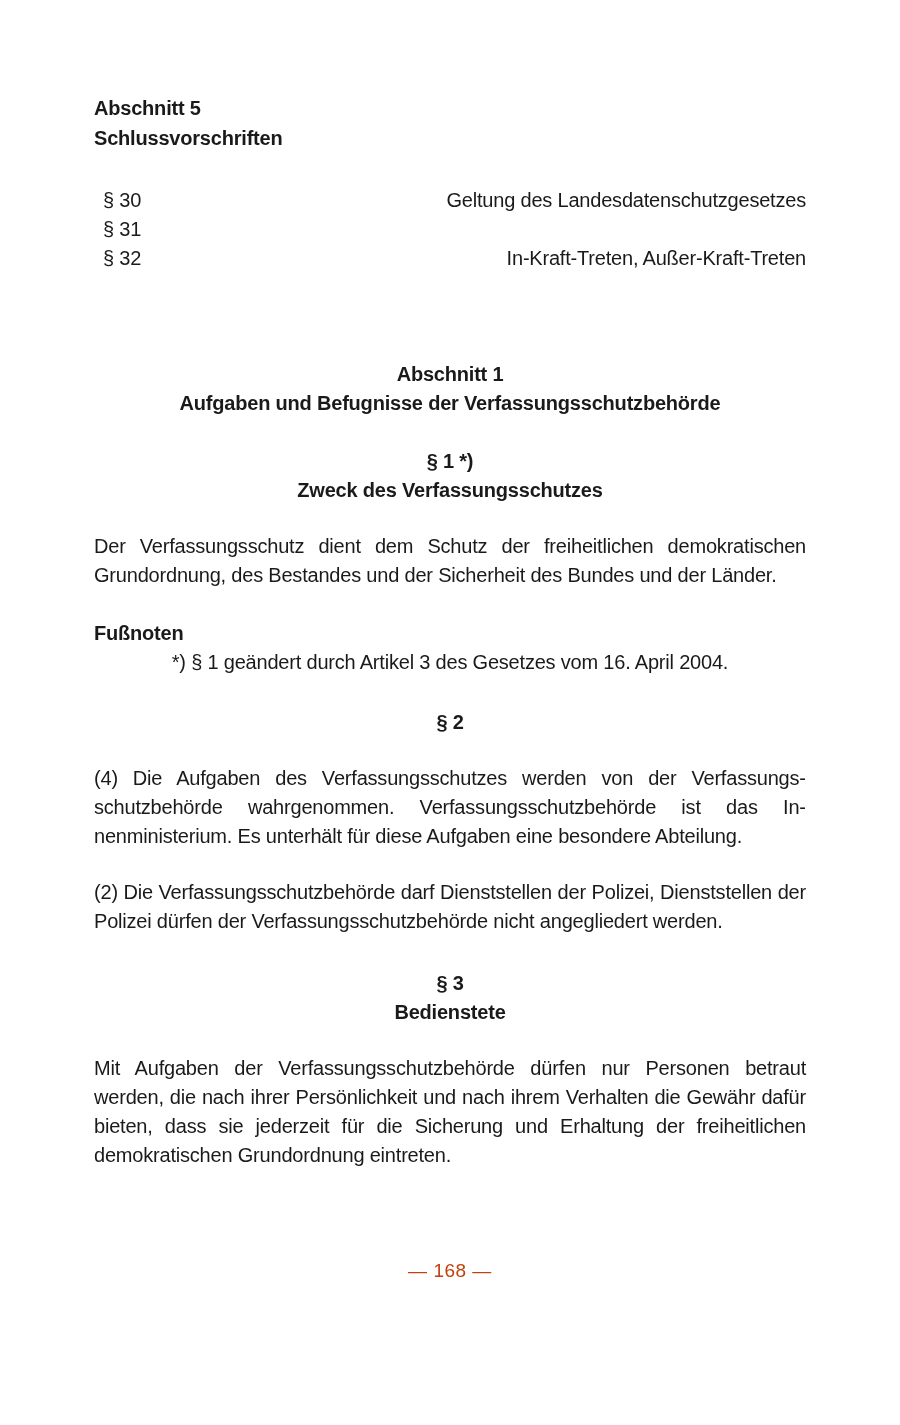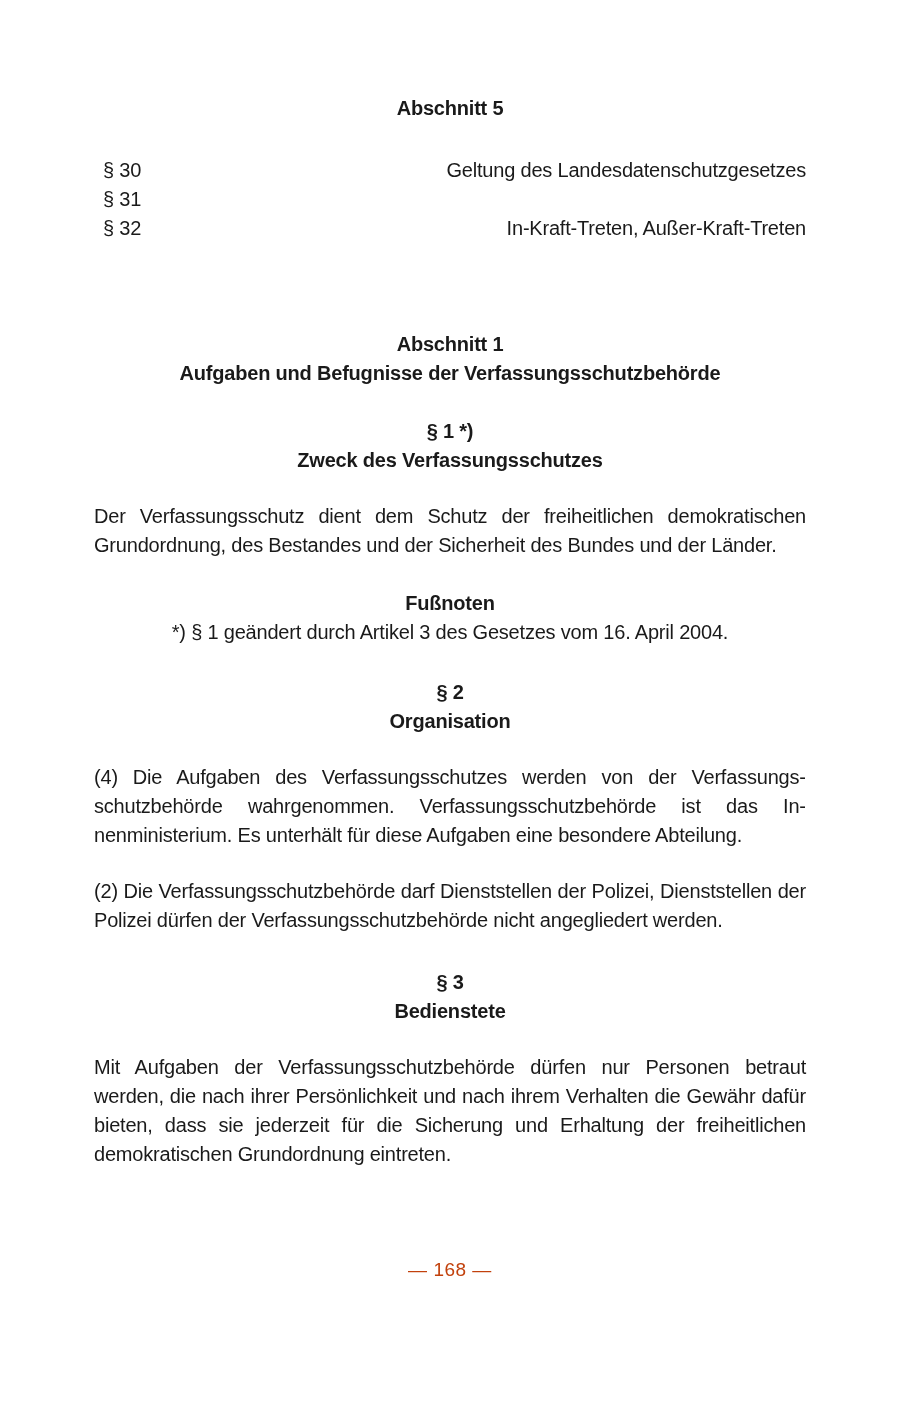--- a/index.html
+++ b/index.html
@@ -14,21 +14,21 @@
     box-sizing: border-box;
     padding: 93px 94px 0 94px;
     background: #ffffff;
     color: #1a1a1a;
     font-family: "Liberation Sans", sans-serif;
     font-size: 20px;
     line-height: 29px;
     letter-spacing: -0.2px;
     overflow: hidden;
   }
-  .b { font-weight: 700; text-align: center; }
+  .b { font-weight: 700; }
   .center { text-align: center; }
   p { margin: 0; }
   .toc-head p { line-height: 30px; }
   .toc-list {
     margin: 33px 0 0 0;
     padding: 0;
     list-style: none;
   }
   .toc-row { display: flex; line-height: 29px; }
   .toc-num { flex: 0 0 78px; width: 78px; margin-left: 9px; }
@@ -54,20 +54,21 @@
   }
 </style>
 </head>
 <body>
 
 <div class="page">
 
   <header class="toc">
     <div class="toc-head b">
       <p>Abschnitt 5</p>
+      <p>Schlussvorschriften</p>
     </div>
     <ul class="toc-list">
       <li class="toc-row">
         <span class="toc-num">§ 30</span>
         <span class="toc-title">Geltung des Landesdatenschutzgesetzes</span>
       </li>
       <li class="toc-row">
         <span class="toc-num">§ 31</span>
       </li>
       <li class="toc-row">
@@ -89,21 +90,20 @@
 
   <p class="body-para">Der Verfassungsschutz dient dem Schutz der freiheitlichen demokrati­schen Grundordnung, des Bestandes und der Sicherheit des Bundes und der Länder.</p>
 
   <div>
     <p class="fn-head b">Fußnoten</p>
     <p class="fn-text">*) § 1 geändert durch Artikel 3 des Gesetzes vom 16. April 2004.</p>
   </div>
 
   <div class="para-heading-2 center b">
     <p>§ 2</p>
-    <p>Organisation</p>
   </div>
 
   <p class="body-para">(4) Die Aufgaben des Verfassungsschutzes werden von der Verfassungs­schutzbehörde wahrgenommen. Verfassungsschutzbehörde ist das In­nenministerium. Es unterhält für diese Aufgaben eine besondere Abtei­lung.</p>
   <p class="body-para">(2) Die Verfassungsschutzbehörde darf Dienststellen der Polizei, Dienst­stellen der Polizei dürfen der Verfassungsschutzbehörde nicht angeglie­dert werden.</p>
 
   <div class="para-heading-3 center b">
     <p>§ 3</p>
     <p>Bedienstete</p>
   </div>
 

